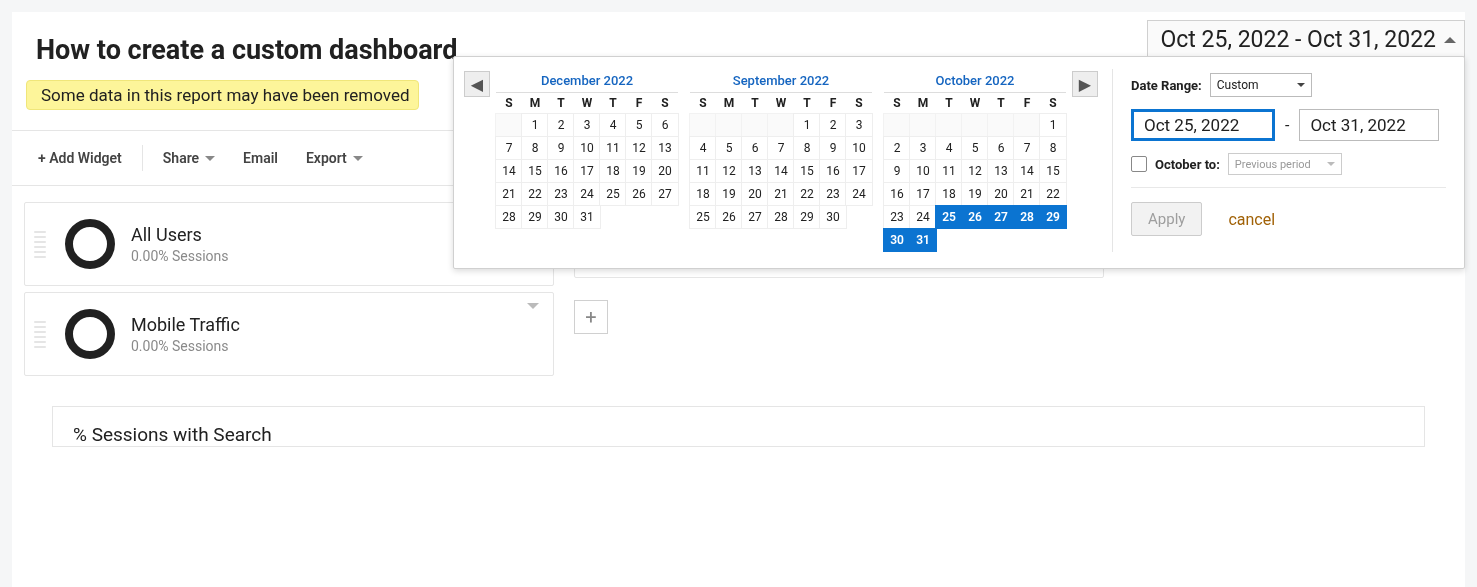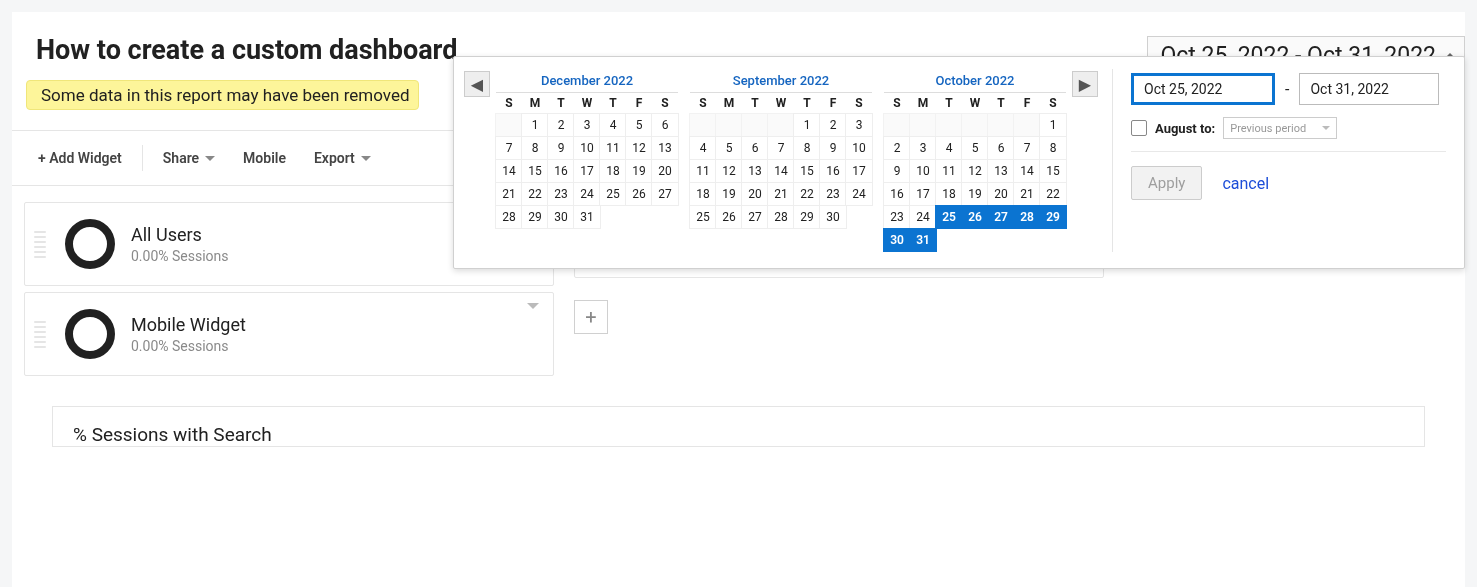--- a/index.html
+++ b/index.html
@@ -138,21 +138,21 @@
   .full-widget {
     margin: 0 40px 0 40px;
     border: 1px solid #e5e5e5;
     padding: 16px 20px 0 20px;
     font-size: 19px;
   }
 
   
   .daterange-btn {
     position: absolute;
-    top: 24px;
+    top: 8px;
     right: 0;
     height: 36px;
     border: 1px solid #d0d0d0;
     background: #fafafa;
     display: flex;
     align-items: center;
     padding: 0 8px 0 12px;
     font-size: 23px;
     cursor: pointer;
   }
@@ -244,21 +244,21 @@
     padding:0 6px; font-size:12px;
     min-width:88px; justify-content:space-between;
     cursor:pointer;
   }
   .select .sc {
     border:4px solid transparent; border-top-color:#444;
     margin-top:4px;
   }
   .dateinput {
     border:1px solid #bbb; height:30px;
-    padding:0 10px; font-size:14px;
+    padding:0 10px; font-size:17px;
     display:flex; align-items:center;
     width:118px;
   }
   .dateinput.focus { border:3px solid #0b74d1; height:26px; }
   .dash { margin:0 10px; font-size:16px; }
   .chk {
     width:14px; height:14px; border:1px solid #888;
     margin-right:8px; border-radius:2px;
     cursor:pointer;
   }
@@ -269,21 +269,21 @@
     min-width:100px; justify-content:space-between;
     cursor:not-allowed;
   }
   .prev-period .sc { border:4px solid transparent; border-top-color:#bbb; margin-top:4px; }
   .hr { height:1px; background:#e8e8e8; margin:4px 0 14px 0; }
   .apply-btn {
     border:1px solid #ccc; background:#f2f2f2;
     color:#9e9e9e; padding:7px 16px; font-size:15px;
     border-radius:2px; cursor:not-allowed;
   }
-  .cancel-link { margin-left:20px; color:#1d4ed8; font-size:16px; cursor:pointer; }
+  .cancel-link { margin-left:26px; color:#a16207; font-size:16px; cursor:pointer; }
 </style>
 </head>
 <body>
 
 <div class="page">
 
   <div class="page-title">How to create a custom dashboard</div>
 
   <div class="data-warning">Some data in this report may have been removed</div>
 
@@ -440,31 +440,38 @@
             <div class="sel">29</div>
             <div class="sel">30</div>
             <div class="sel">31</div>
           </div>
         </div>
       </div>
     <div class="cal-arrow">▶</div>
 
     <div class="picker-right">
       <div class="row">
+        <span class="lbl">Date Range:</span>
+        <div class="select">
+          <span>Custom</span>
+          <span class="sc"></span>
+        </div>
+      </div>
+      <div class="row">
         <div class="dateinput focus">
           <span>Oct 25, 2022</span>
         </div>
         <span class="dash">-</span>
         <div class="dateinput">
           <span>Oct 31, 2022</span>
         </div>
       </div>
       <div class="row">
         <span class="chk"></span>
-        <span class="lbl">August to:</span>
+        <span class="lbl">October to:</span>
         <div class="prev-period">
           <span>Previous period</span>
           <span class="sc"></span>
         </div>
       </div>
       <div class="hr"></div>
       <div class="row">
         <div class="apply-btn">Apply</div>
         <span class="cancel-link">cancel</span>
       </div>
@@ -472,21 +479,21 @@
   </div>
 
   
   <div class="toolbar">
     <div class="item">+ Add Widget</div>
     <div class="sep"></div>
     <div class="item">
       <span>Share</span>
       <span class="caret"></span>
     </div>
-    <div class="item">Mobile</div>
+    <div class="item">Email</div>
     <div class="item">
       <span>Export</span>
       <span class="caret"></span>
     </div>
   </div>
 
   
   <div class="widgets">
     <div class="col">
       <div class="widget">
@@ -509,21 +516,21 @@
         <div class="drag">
           <span></span>
             <span></span>
             <span></span>
             <span></span>
             <span></span>
             <span></span>
         </div>
         <div class="donut donut-green"></div>
         <div class="txt">
-          <div class="t">Mobile Widget</div>
+          <div class="t">Mobile Traffic</div>
           <div class="s">0.00% Sessions</div>
         </div>
         <div class="chev"></div>
       </div>
     </div>
 
     <div class="col">
       <div class="widget partial">
         <div class="drag">
           <span></span>

